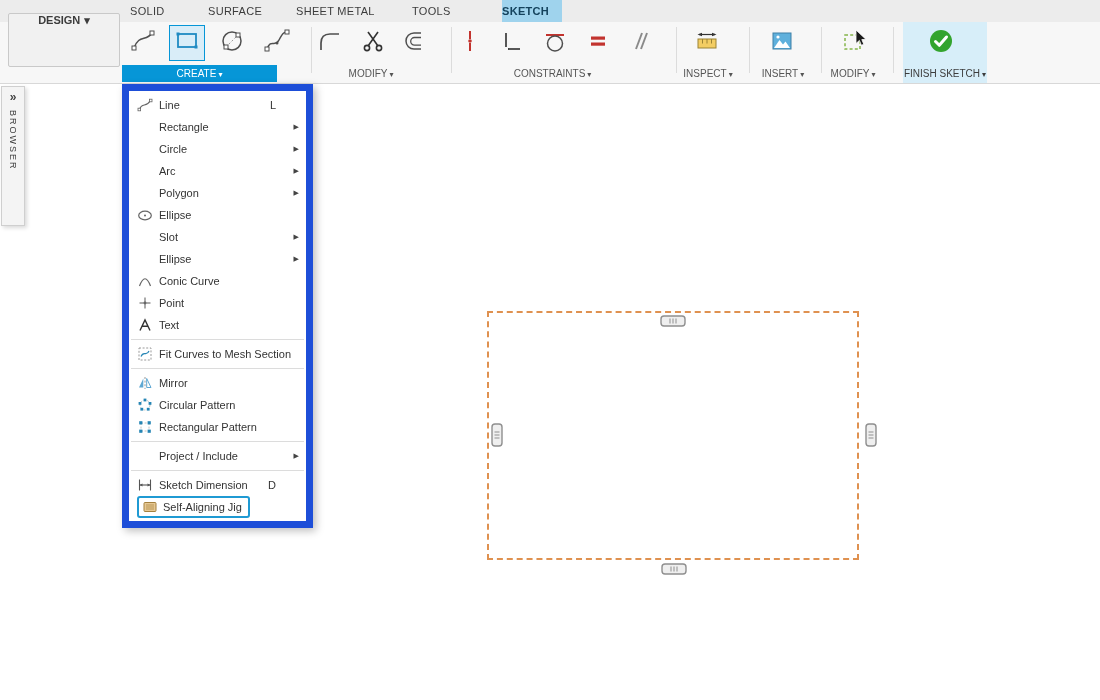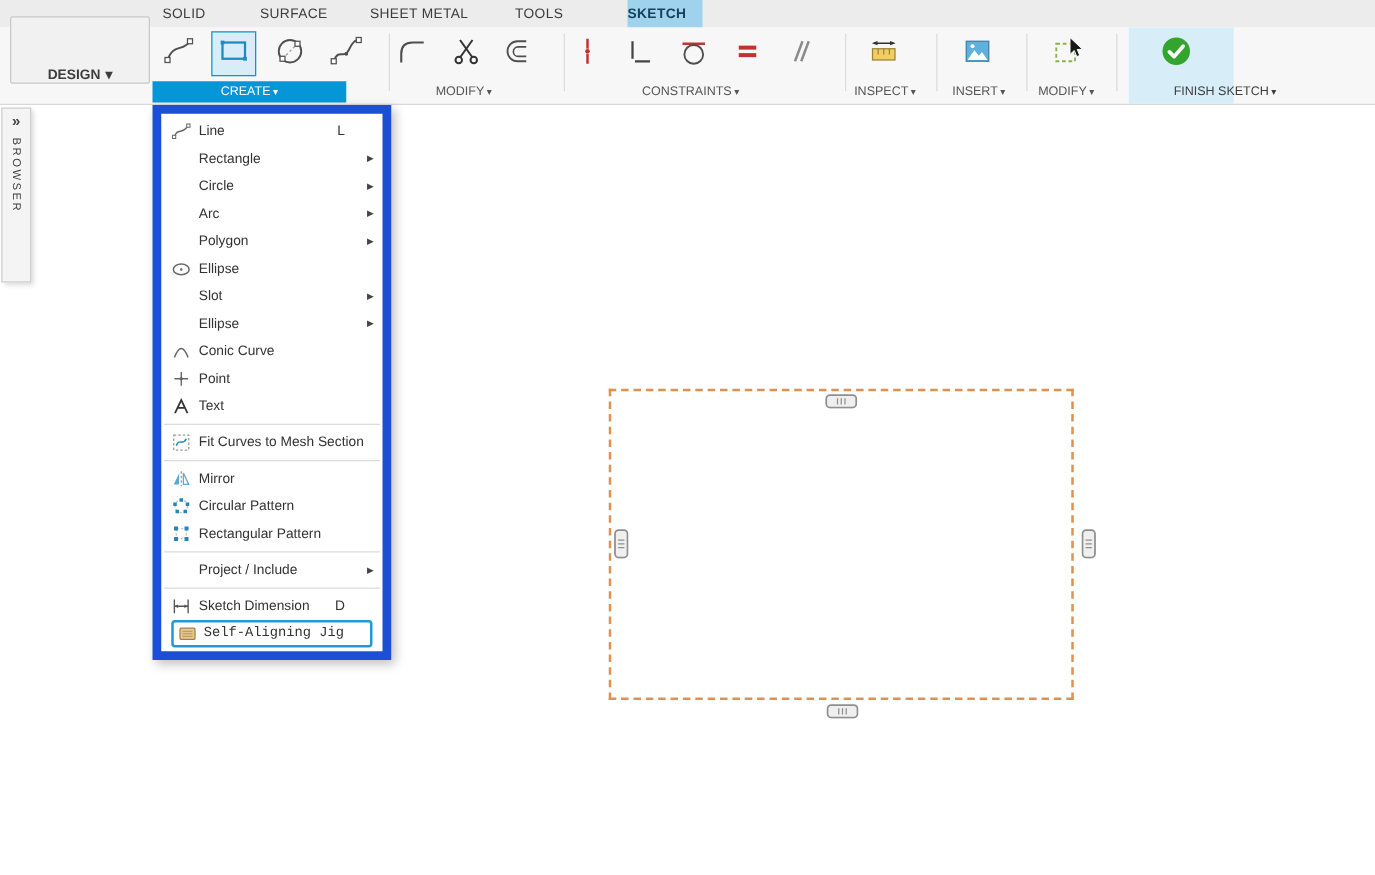--- a/index.html
+++ b/index.html
@@ -10,37 +10,37 @@
   }
   
   .tabbar { position:absolute; top:0; left:0; width:1100px; height:22px; background:#ececec; }
   .tab { position:absolute; top:0; height:22px; line-height:22px; font-size:11px; color:#3c3c3c; text-align:left; letter-spacing:.3px; }
   .tab-solid{left:130px;width:62px;} .tab-surface{left:208px;width:76px;}
   .tab-sheet{left:296px;width:106px;} .tab-tools{left:412px;width:66px;}
   .tab-sketch{left:502px;width:60px;background:#9fd3ed;color:#14425c;font-weight:bold;}
   
   .toolbar { position:absolute; top:22px; left:0; width:1100px; height:62px; background:#f7f7f7; border-bottom:1px solid #d8d8d8; }
   .design-btn { position:absolute; left:8px; top:-9px; width:112px; height:54px; background:#f1f1f1;
-    border:1px solid #c9c9c9; border-radius:2px; display:flex; align-items:flex-end; justify-content:center;
+    border:1px solid #c9c9c9; border-radius:2px; display:flex; align-items:flex-start; justify-content:center;
     gap:4px; font-size:11px; font-weight:bold; color:#3c3c3c; cursor:default; }
   .vsep { position:absolute; top:5px; height:46px; width:1px; background:#dcdcdc; }
   .s1{left:311px}.s2{left:451px}.s3{left:676px}.s4{left:749px}.s5{left:821px}.s6{left:893px}
   .finish-block { position:absolute; left:903px; top:0; width:84px; height:61px; background:#d7eef9; }
   .tool { position:absolute; top:3px; width:36px; height:36px; display:flex; align-items:center; justify-content:center; }
   .tool.active-tool { border:1px solid #0696d7; background:#d9edf8; }
   .t-line{left:125px}.t-rect{left:169px}.t-circle{left:214px}.t-spline{left:259px}
   .t-fillet{left:312px}.t-trim{left:356px}.t-offset{left:398px}
   .t-coin{left:452px}.t-hv{left:494px}.t-tan{left:537px}.t-eq{left:580px}.t-par{left:622px}
   .t-measure{left:689px}.t-insert{left:764px}.t-select{left:837px}.t-finish{left:923px}
   .grp { position:absolute; top:43px; height:17px; line-height:17px; font-size:10px; color:#555; text-align:center; cursor:default; }
   .grp .caret { font-size:8px; margin-left:2px; }
   .g-create{left:122px;width:155px;background:#0696d7;color:#fff;}
   .g-modify{left:316px;width:110px;} .g-constraints{left:470px;width:165px;}
   .g-inspect{left:672px;width:72px;} .g-insert{left:748px;width:70px;}
-  .g-select{left:818px;width:70px;} .g-finish{left:934px;width:92px;color:#3c3c3c;}
+  .g-select{left:818px;width:70px;} .g-finish{left:899px;width:92px;color:#3c3c3c;}
   
   .browser { position:absolute; left:1px; top:86px; width:24px; height:140px; background:#f4f4f4;
     border:1px solid #cfcfcf; box-shadow:2px 2px 4px rgba(0,0,0,.15);
     display:flex; flex-direction:column; align-items:center; padding-top:3px; z-index:5; }
   .browser .chev { font-size:12px; font-weight:bold; color:#444; line-height:14px; }
   .browser .vtext { margin-top:6px; writing-mode:vertical-rl; font-size:9px; letter-spacing:2px; color:#3c3c3c; }
   
   .canvas { position:absolute; top:84px; left:0; width:1100px; height:616px; background:#ffffff; }
   .sel-rect { position:absolute; left:487px; top:227px; width:372px; height:249px; border:2px dashed #df9150; }
   .handle { position:absolute; line-height:0; }
@@ -48,21 +48,21 @@
   .h-left{left:491px; top:339px;} .h-right{left:865px; top:339px;}
   
   .menu { position:absolute; left:122px; top:84px; width:191px; background:#fff; border:7px solid #1d4ed8;
     box-shadow:3px 3px 8px rgba(0,0,0,.25); padding:3px 0; z-index:10; }
   .mi { position:relative; height:22px; display:flex; align-items:center; padding:0 8px 0 7px; font-size:11px; color:#333; cursor:default; }
   .mic { width:18px; height:16px; flex:0 0 18px; display:flex; align-items:center; justify-content:center; line-height:0; }
   .mlabel { margin-left:5px; white-space:nowrap; }
   .mshort { position:absolute; right:30px; font-size:11px; color:#333; }
   .marrow { position:absolute; right:7px; font-size:7px; color:#444; }
   .msep { height:1px; background:#dcdcdc; margin:3px 2px; }
-  .jig-sel { display:inline-flex; align-items:center; border:2px solid #1f9ad3; border-radius:3px; padding:1px 21px 1px 2px; margin-left:1px;font-family:Liberation Mono, monospace; }
+  .jig-sel { display:inline-flex; align-items:center; border:2px solid #1f9ad3; border-radius:3px; padding:1px 6px 1px 2px; margin-left:1px; }
   .jig-sel .mlabel { margin-left:4px; }
 </style>
 </head>
 <body>
 
 <div class="app">
 
   <div class="tabbar">
     <div class="tab tab-solid">SOLID</div>
     <div class="tab tab-surface">SURFACE</div>

